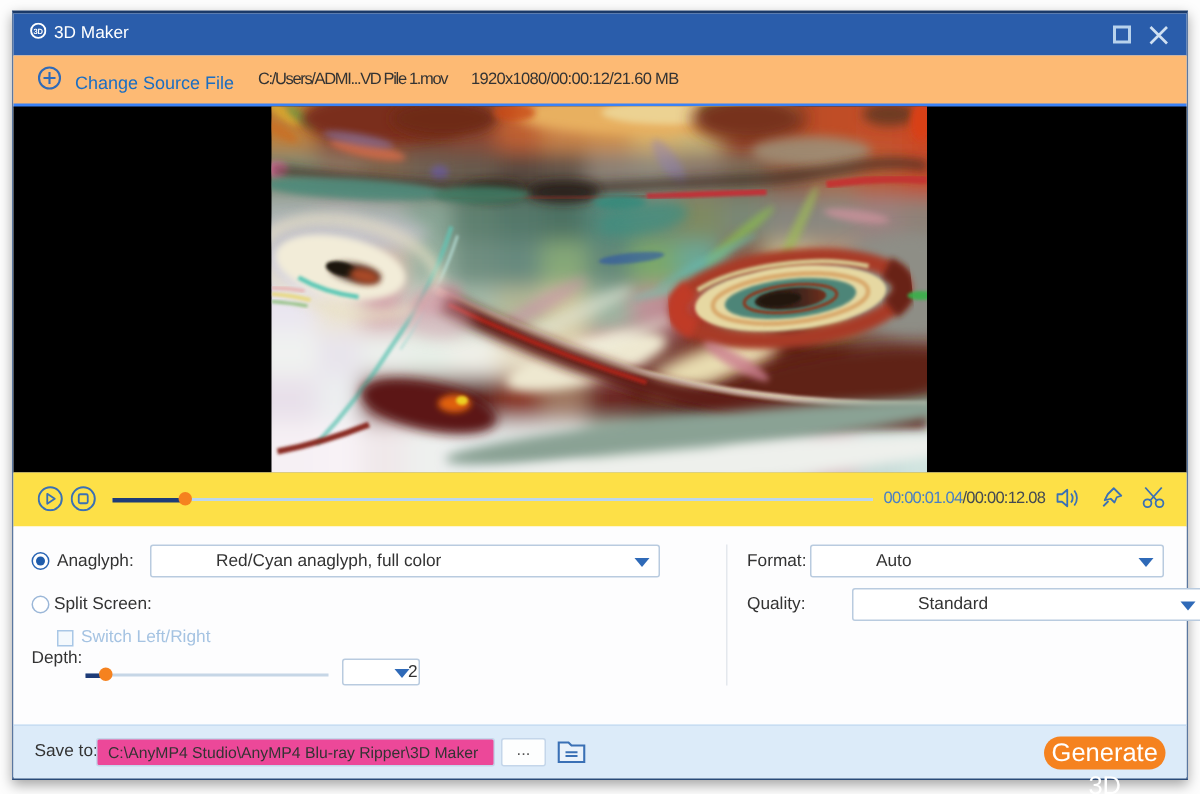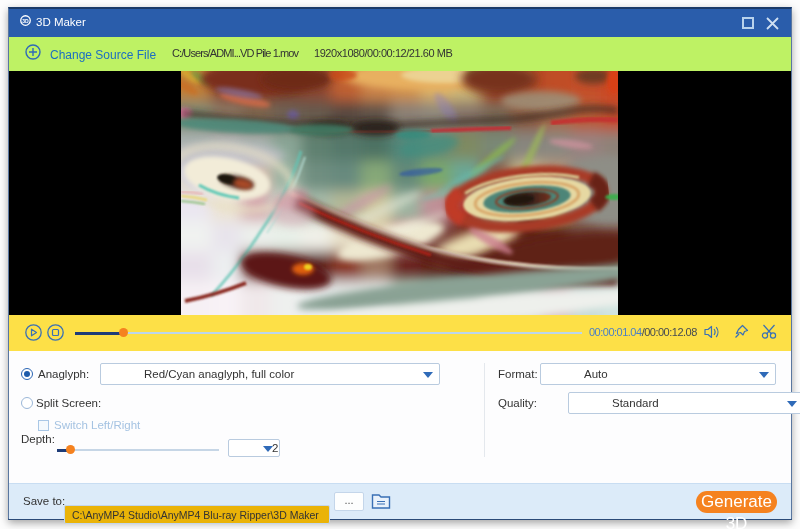--- a/index.html
+++ b/index.html
@@ -11,21 +11,21 @@
   border-top:2px solid #1b3a68; border-bottom:2px solid #2a4a78;
   box-shadow:0 3px 8px rgba(0,0,0,0.35);
 }
 
 .titlebar { position:absolute; left:0; top:0; width:100%; height:28px; background:#2a5dab; }
 .logo { position:absolute; left:11px; top:6px; width:11px; height:11px; }
 .title { position:absolute; left:27px; top:7px; color:#fff; font-size:11.5px; }
 .maxbtn { position:absolute; left:733px; top:8px; width:12px; height:12px; border:2px solid #b8d2ec; }
 .closebtn { position:absolute; left:757px; top:8px; width:13px; height:13px; }
 
-.infobar { position:absolute; left:0; top:28px; width:100%; height:35px; background:#bef264; border-bottom:1px solid #3b82f6; }
+.infobar { position:absolute; left:0; top:28px; width:100%; height:35px; background:#fdba74; border-bottom:3px solid #3b82f6; }
 .plus { position:absolute; left:16px; top:7px; width:16px; height:16px; }
 .changesrc { position:absolute; left:41px; top:11px; color:#1b6ec2; font-size:12px; }
 .fileinfo1 { position:absolute; left:163px; top:10px; color:#333; font-size:11px; letter-spacing:-0.9px; }
 .fileinfo2 { position:absolute; left:305px; top:10px; color:#333; font-size:11px; letter-spacing:-0.45px; }
 
 .video { position:absolute; left:0; top:62px; width:782px; height:244px; background:#000; }
 .photo { position:absolute; left:172px; top:0; width:437px; height:244px; }
 
 .playerbar { position:absolute; left:0; top:306px; width:100%; height:36px; background:#fde047; }
 .pbtn { position:absolute; top:9px; width:17px; height:17px; }
@@ -45,21 +45,21 @@
 .dd .txt { position:absolute; left:7px; top:4px;margin-left:36px; }
 .dd .arr { position:absolute; right:6px; top:8px; width:0; height:0; border-left:5px solid transparent; border-right:5px solid transparent; border-top:6px solid #2f6ab8; }
 .cb { position:absolute; left:29px; top:69px; width:11px; height:11px; border:1px solid #a9c7e6; background:#f4f9fd; }
 .cblabel { position:absolute; left:45px; top:68px; font-size:11.5px; color:#a5c3e2; }
 .dtrack { position:absolute; left:48px; top:98px; width:162px; height:2px; background:#c6d6e6; }
 .dfill { position:absolute; left:48px; top:97.5px; width:14px; height:3px; background:#1e3c78; }
 .dknob { position:absolute; left:57px; top:94px; width:9px; height:9px; border-radius:50%; background:#f5821f; }
 
 .savebar { position:absolute; left:0; top:474px; width:100%; height:36px; background:#dcebf9; border-top:1px solid #c8ddf2; }
 .saveto { position:absolute; left:14px; top:11px; font-size:11.5px; color:#333; }
-.savefield { position:absolute; left:55px; top:21px; width:266px; height:19px; background:#eab308; border:1px solid #c4d6ea; border-radius:2px; font-size:10.5px; color:#333; white-space:nowrap; overflow:hidden; }
+.savefield { position:absolute; left:55px; top:8px; width:266px; height:19px; background:#ec4899; border:1px solid #c4d6ea; border-radius:2px; font-size:10.5px; color:#333; white-space:nowrap; overflow:hidden; }
 .savefield span { position:absolute; left:7px; top:3px; }
 .dots { position:absolute; left:325px; top:8px; width:30px; height:19px; background:#fdfefe; border:1px solid #c4d6ea; border-radius:2px; color:#555; font-size:11px; text-align:center; line-height:15px; }
 .folderbtn { position:absolute; left:362px; top:8px; width:20px; height:18px; }
 .gen3d { position:absolute; left:687px; top:7px; width:81px; height:22px; background:#f5821f; border-radius:11px; color:#fff; font-size:17px; text-align:center; line-height:22px; }
 </style>
 </head>
 <body>
 <div class="win">
   <div class="titlebar">
     <svg class="logo" viewBox="0 0 12 12">

